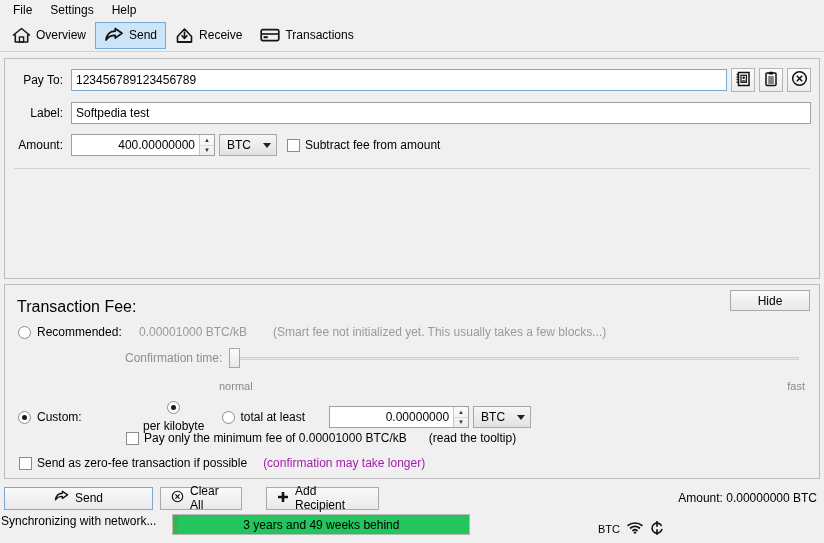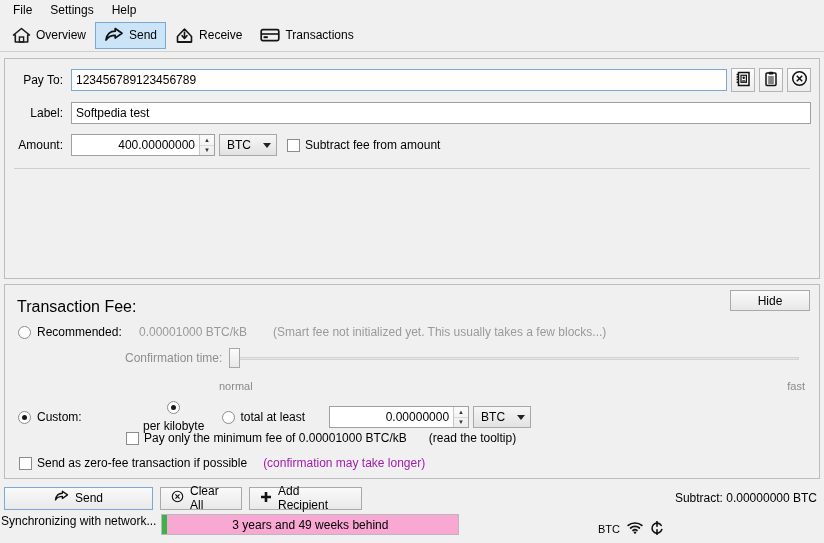--- a/index.html
+++ b/index.html
@@ -300,21 +300,21 @@
     border: 1px solid #a9a9a9;
     background: linear-gradient(#fafafa, #e9e9e9);
     display: flex; align-items: center; justify-content: center;
     gap: 6px;
     font-size: 12px;
     cursor: default;
     padding: 0 10px;
   }
   .btn-send { width: 149px; border: 1px solid #7aa9d4; }
   .btn-clear { width: 82px; margin-left: 7px; }
-  .btn-add { width: 113px; margin-left: 7px; }
+  .btn-add { width: 113px; margin-left: 24px; }
   .balance {
     margin-left: auto;
     font-size: 12px;
     padding-right: 3px;
   }
 
   
   .statusbar {
     position: absolute;
     left: 0; bottom: 0;
@@ -323,23 +323,23 @@
     display: flex;
   }
   .sync-text {
     margin-left: 0px;
     padding-left: 1px;
     font-size: 12px;
     white-space: nowrap;
   }
   .progress {
     position: relative;
-    margin-left: 5px;
+    margin-left: 16px;
     width: 298px; height: 21px;
-    background: #f9a8d4;
+    background: #22c55e;
     border: 1px solid #b9b9b9;
     display: flex; align-items: center; justify-content: center;
     font-size: 12px;
     overflow: hidden;
   }
   .progress .fill {
     position: absolute;
     left: 0; top: 0; bottom: 0;
     width: 5px;
     background: #3cb34a;
@@ -570,21 +570,21 @@
 
   <div class="btn btn-add">
     <span>
       <svg width="12" height="12" viewBox="0 0 12 12">
         <path d="M6 1 L6 11 M1 6 L11 6" stroke="#111" stroke-width="2.6"></path>
       </svg>
     </span>
     <span>Add Recipient</span>
   </div>
 
-  <div class="balance">Subtract: 0.00000000 BTC</div>
+  <div class="balance">Amount: 0.00000000 BTC</div>
 </div>
 
 <div class="statusbar">
   <div class="sync-text">Synchronizing with network...</div>
 
   <div class="progress">
     <span class="fill"></span>
     <span class="ptext">3 years and 49 weeks behind</span>
   </div>
 

